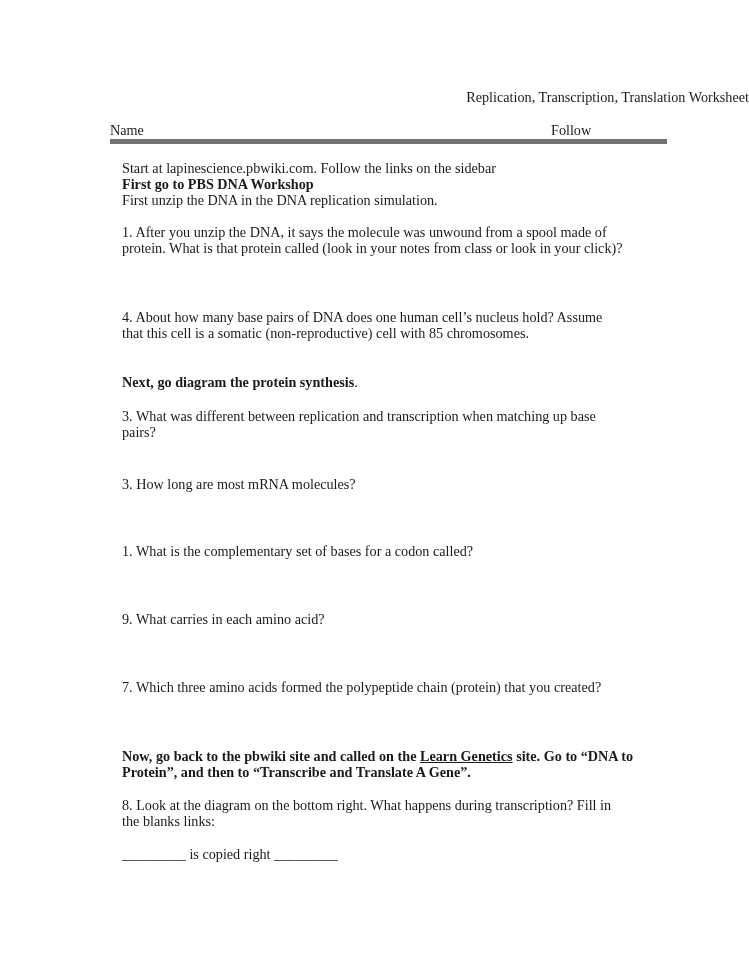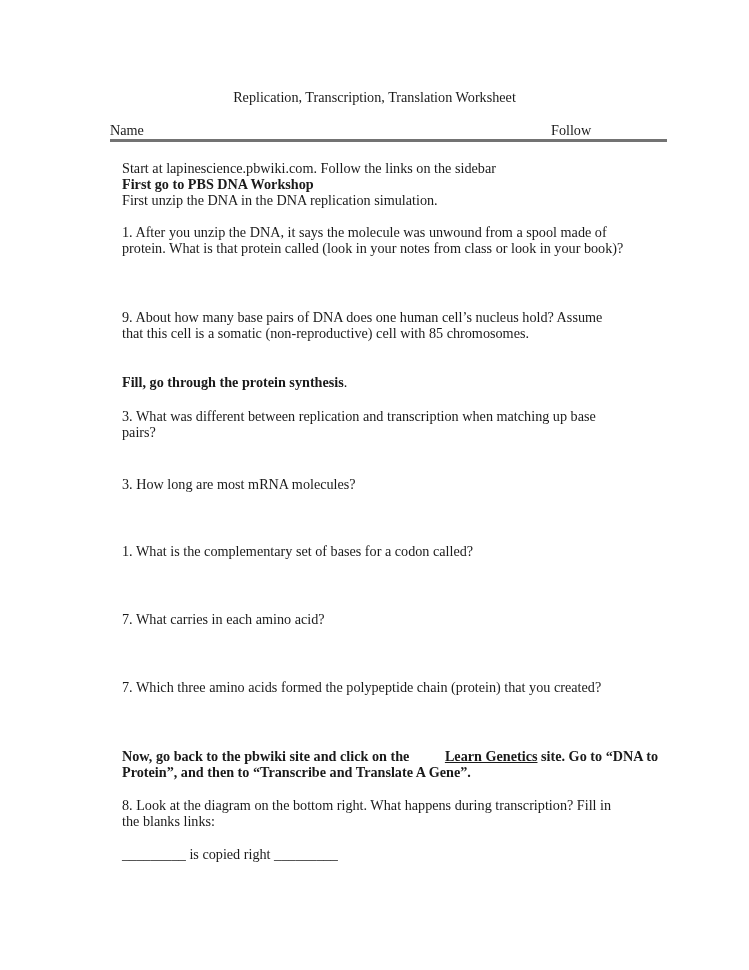--- a/index.html
+++ b/index.html
@@ -1,56 +1,56 @@
 <!DOCTYPE html>
 <html><head>
 <meta charset="utf-8">
 <style>
   html, body { margin: 0; padding: 0; background: #ffffff; }
   body { width: 749px; height: 970px; position: relative; overflow: hidden;
          font-family: "Liberation Serif", serif; color: #1a1a1a; font-size: 14.2px; }
   .line { position: absolute; left: 122px; white-space: nowrap; line-height: 17px; }
-  .title { position: absolute; left: 0; width: 749px; text-align: center; top: 89px; }
+  .title { position: absolute; left: 0; width: 749px; text-align: right; top: 89px; }
   .bold { font-weight: bold; text-align: right; }
   .nameline { position: absolute; left: 110px; top: 122px; width: 557px; height: 17px;
-              border-bottom: 3px solid #737373; }
+              border-bottom: 5px solid #737373; }
   .nameline .name { position: absolute; left: 0; top: 0; }
   .nameline .period { position: absolute; left: 441px; top: 0; }
-  .link { text-decoration: underline; margin-left: 32px; }
+  .link { text-decoration: underline; }
 </style>
 </head>
 <body>
 
 <div>
   <div class="title">Replication, Transcription, Translation Worksheet</div>
 
   <div class="nameline">
     <span class="name">Name</span>
     <span class="period">Follow</span>
   </div>
 
   <div class="line" style="top:160px">Start at lapinescience.pbwiki.com.  Follow the links on the sidebar</div>
   <div class="line bold" style="top:176px">First go to PBS DNA Workshop</div>
   <div class="line" style="top:192px">First unzip the DNA in the DNA replication simulation.</div>
 
   <div class="line" style="top:224px">1.  After you unzip the DNA, it says the molecule was unwound from a spool made of</div>
-  <div class="line" style="top:240px">protein.  What is that protein called (look in your notes from class or look in your book)?</div>
+  <div class="line" style="top:240px">protein.  What is that protein called (look in your notes from class or look in your click)?</div>
 
-  <div class="line" style="top:309px">9.  About how many base pairs of DNA does one human cell’s nucleus hold?  Assume</div>
+  <div class="line" style="top:309px">4.  About how many base pairs of DNA does one human cell’s nucleus hold?  Assume</div>
   <div class="line" style="top:325px">that this cell is a somatic (non-reproductive) cell with 85 chromosomes.</div>
 
-  <div class="line" style="top:374px"><span class="bold">Fill, go through the protein synthesis</span><span>.</span></div>
+  <div class="line" style="top:374px"><span class="bold">Next, go diagram the protein synthesis</span><span>.</span></div>
 
   <div class="line" style="top:408px">3.  What was different between replication and transcription when matching up base</div>
   <div class="line" style="top:424px">pairs?</div>
 
   <div class="line" style="top:476px">3.  How long are most mRNA molecules?</div>
   <div class="line" style="top:543px">1.  What is the complementary set of bases for a codon called?</div>
-  <div class="line" style="top:611px">7.  What carries in each amino acid?</div>
+  <div class="line" style="top:611px">9.  What carries in each amino acid?</div>
   <div class="line" style="top:679px">7.  Which three amino acids formed the polypeptide chain (protein) that you created?</div>
 
-  <div class="line bold" style="top:748px"><span>Now, go back to the pbwiki site and click on the </span><span class="link">Learn Genetics</span><span> site.  Go to “DNA to</span></div>
+  <div class="line bold" style="top:748px"><span>Now, go back to the pbwiki site and called on the </span><span class="link">Learn Genetics</span><span> site.  Go to “DNA to</span></div>
   <div class="line bold" style="top:764px">Protein”, and then to “Transcribe and Translate A Gene”.</div>
 
   <div class="line" style="top:797px">8.  Look at the diagram on the bottom right.  What happens during transcription?  Fill in</div>
   <div class="line" style="top:813px">the blanks links:</div>
   <div class="line" style="top:846px">_________ is copied right _________</div>
 </div>
 
 </body></html>

